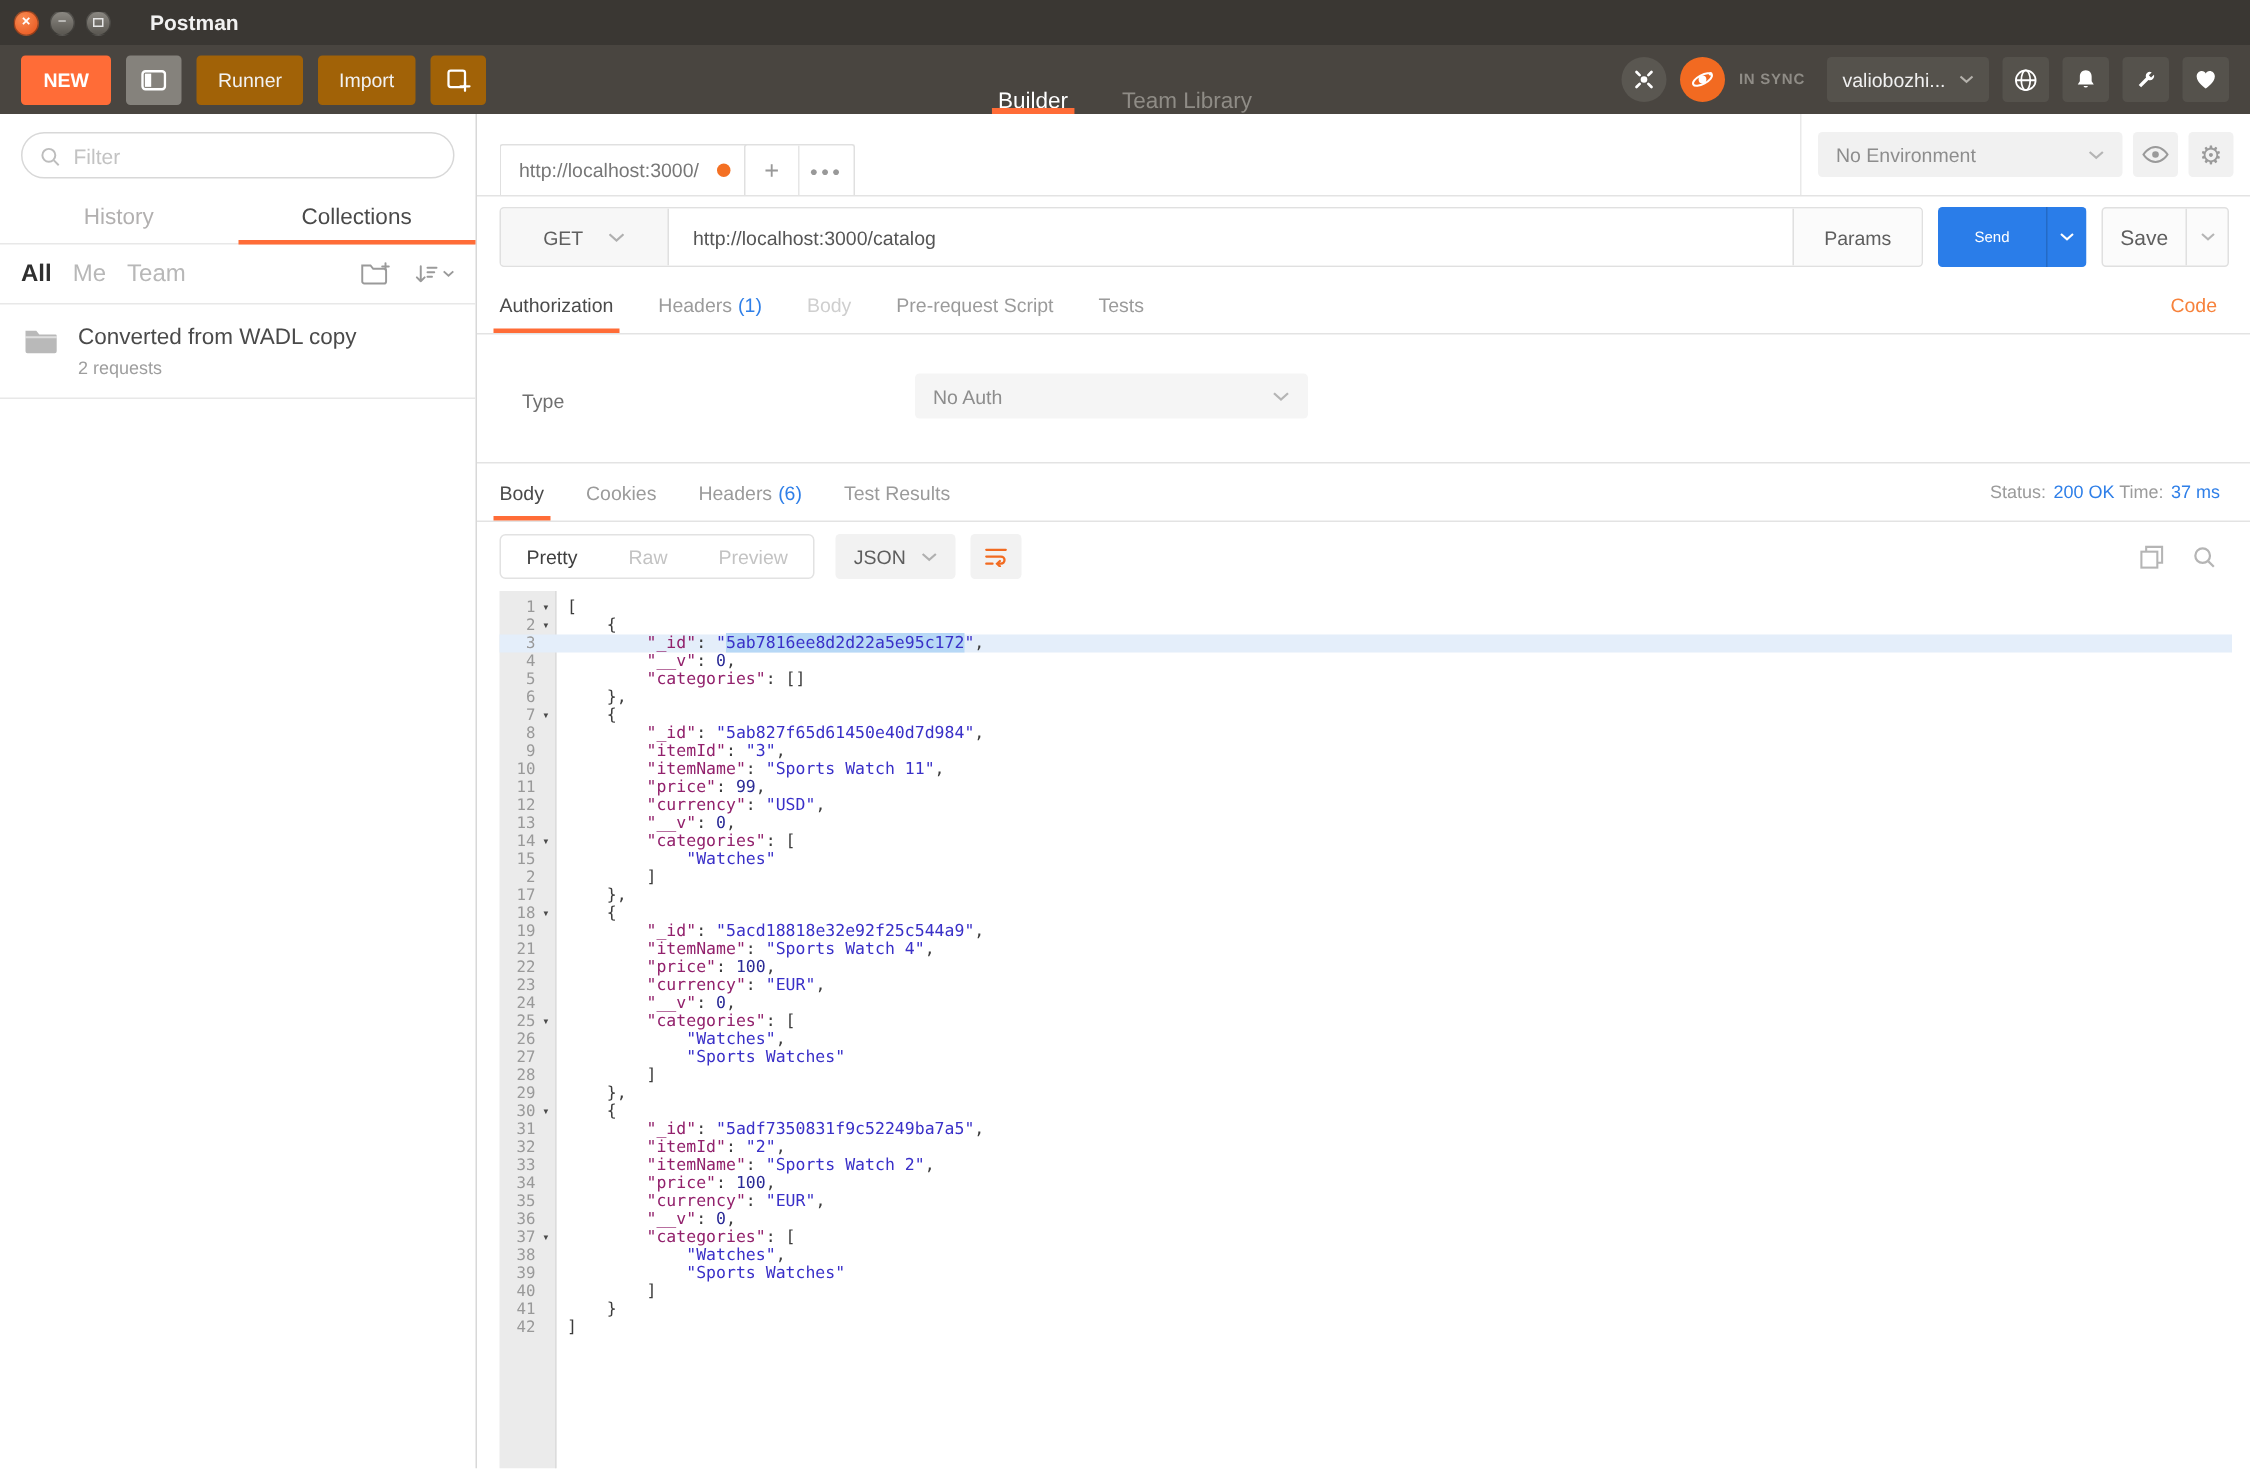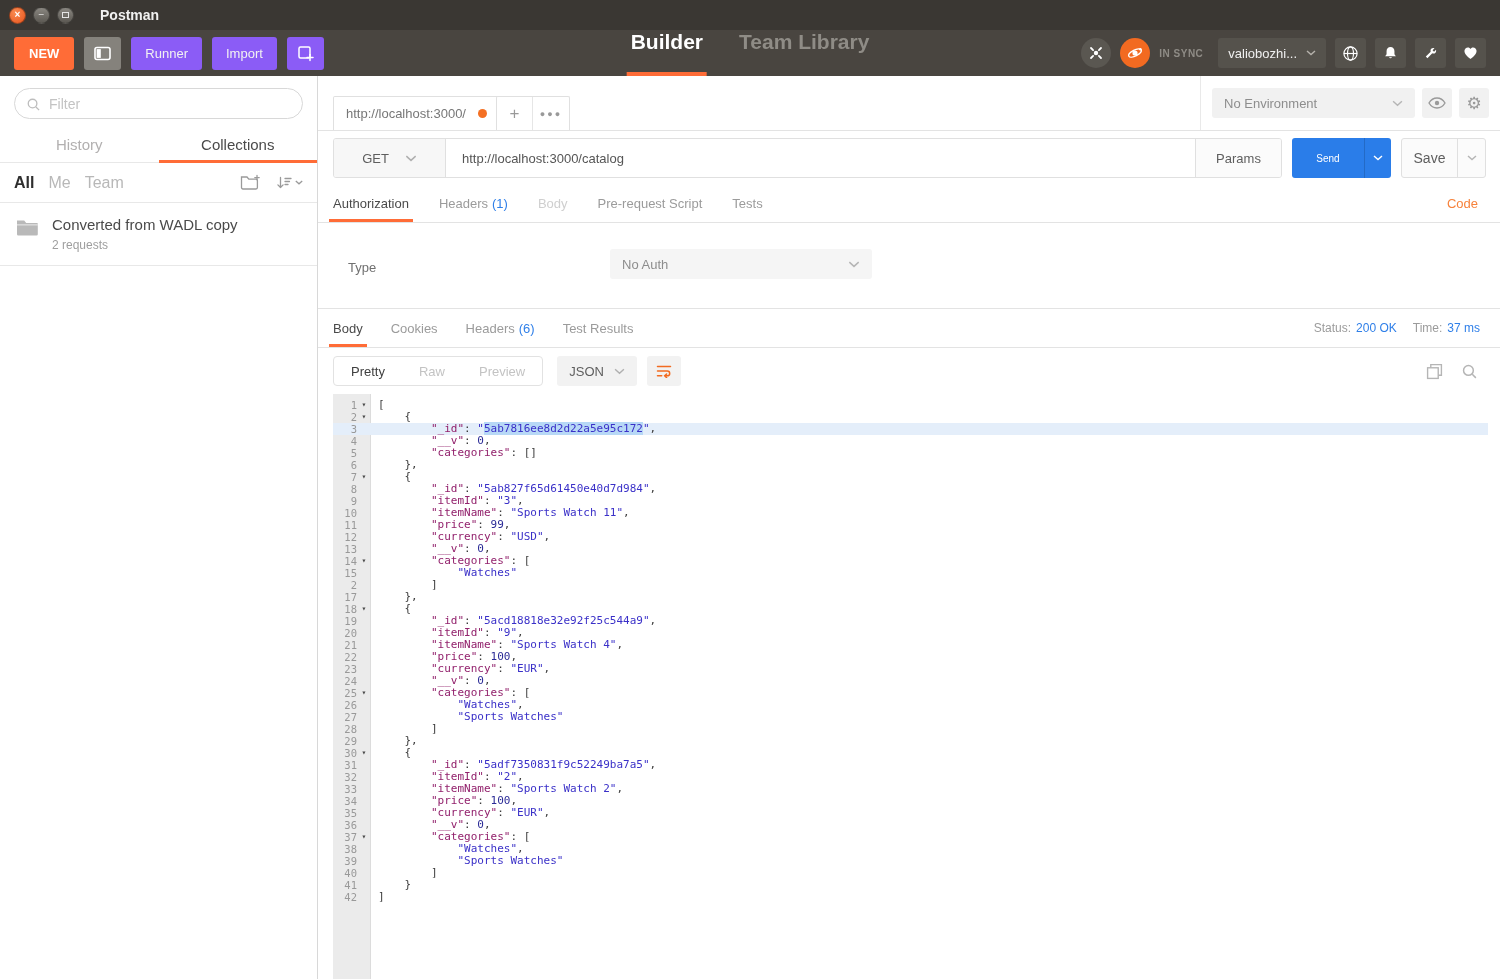--- a/index.html
+++ b/index.html
@@ -14,26 +14,26 @@
           font-size:10px; line-height:1; border:1px solid rgba(0,0,0,.35); }
   .wbtn.close { background:radial-gradient(circle at 35% 30%, #f98b52, #e8541c); color:#fff; font-weight:bold; }
   .wbtn.min, .wbtn.max { background:linear-gradient(#8a8781,#5a5751); color:#e6e6e6; }
   .maxglyph { width:7px; height:6px; border:1.4px solid #e6e6e6; display:block; }
   .apptitle { color:#f1f1f1; font-weight:bold; font-size:14px; margin-left:26px; }
 
   
   .toolbar { height:46px; background:#494540; display:flex; align-items:center; padding:0 14px; gap:10px; position:relative; flex:none; }
   .btn-new { background:#ff6c37; color:#fff; font-weight:bold; font-size:13px; height:33px; padding:0 15px;
              border:none; border-radius:3px; display:flex; align-items:center; }
-  .tbtn { background:#8b5cf6; color:#f2f2f2; font-size:13px; height:33px; padding:0 14px; border:none; border-radius:3px;
+  .tbtn { background:#a16207; color:#f2f2f2; font-size:13px; height:33px; padding:0 14px; border:none; border-radius:3px;
           display:flex; align-items:center; justify-content:center; }
   .tbtn.iconbtn { width:37px; padding:0; }
   .tbtn.toggle { background:#85827c; }
   .hdrnav { position:absolute; left:50%; transform:translateX(-50%); height:100%; display:flex; gap:36px; }
-  .hdrtab { height:100%; display:flex; align-items:flex-start; font-size:21px; color:#8f8c86; position:relative; cursor:pointer;font-weight:bold; }
+  .hdrtab { height:100%; display:flex; align-items:flex-end; font-size:15px; color:#8f8c86; position:relative; cursor:pointer; }
   .hdrtab.active { color:#fff; }
   .hdrtab.active::after { content:""; position:absolute; left:-4px; right:-4px; bottom:0; height:4px; background:#ff6c37; }
   .hdr-right { margin-left:auto; display:flex; align-items:center; gap:9px; }
   .roundicon { width:30px; height:30px; border-radius:50%; background:#5a5751; display:flex; align-items:center; justify-content:center; }
   .roundicon.sync { background:#f26a21; }
   .insync { font-size:10px; font-weight:bold; letter-spacing:.5px; color:#8f8c86; margin-right:6px; }
   .userdd { background:#55524c; border-radius:3px; height:30px; display:flex; align-items:center; gap:9px; padding:0 10px;
             color:#f0f0f0; font-size:13px; }
   .sqicon { width:31px; height:30px; border-radius:3px; background:#55524c; display:flex; align-items:center; justify-content:center; }
   .chev { flex:none; }
@@ -112,21 +112,21 @@
   .authpanel { height:85px; position:relative; flex:none; }
   .typelabel { position:absolute; left:30px; top:37px; font-size:13px; color:#707070; }
   .authdd { position:absolute; left:292px; top:26px; width:262px; height:30px; background:#f5f5f5; border-radius:3px;
             display:flex; align-items:center; padding:0 12px; font-size:13px; color:#8d8d8d; cursor:pointer; }
   .authdd .chev { margin-left:auto; color:#b5b5b5; }
 
   
   .respmeta { height:40px; border-top:1px solid #e3e3e3; border-bottom:1px solid #e3e3e3; display:flex; align-items:stretch;
               padding-left:15px; position:relative; flex:none; }
   .respmeta .rtab { margin-right:28px; }
-  .statusblk { position:absolute; right:20px; top:0; bottom:0; display:flex; align-items:center; gap:16px; font-size:12px; }
+  .statusblk { position:absolute; right:20px; top:0; bottom:0; display:flex; align-items:center; gap:3px; font-size:12px; }
   .statpair { display:flex; gap:5px; }
   .slabel { color:#9b9b9b; }
   .sval { color:#2f7fe8; }
 
   
   .resptools { height:46px; display:flex; align-items:center; padding:0 22px 0 15px; gap:10px; flex:none; }
   .seg { display:flex; border:1px solid #e2e2e2; border-radius:4px; height:30px; align-items:center; }
   .segitem { display:flex; align-items:center; padding:0 17px; font-size:13px; color:#c3c3c3; cursor:pointer; }
   .segitem.active { color:#3f3f3f; }
   .fmtdd { height:30px; background:#f2f2f2; border-radius:3px; display:flex; align-items:center; gap:10px; padding:0 12px;
@@ -562,25 +562,20 @@
               <span class="ln">18</span>
               <span class="fold">▾</span>
               <span class="codecell">    <span class="tk-p">{</span></span>
             </div>
             <div class="code-line">
               <span class="ln">19</span>
               <span class="fold"></span>
               <span class="codecell">        <span class="tk-k">"_id"</span><span class="tk-p">: </span><span class="tk-s">"5acd18818e32e92f25c544a9"</span><span class="tk-p">,</span></span>
             </div>
             <div class="code-line">
-              <span class="ln">20</span>
-              <span class="fold"></span>
-              <span class="codecell">        <span class="tk-k">"itemId"</span><span class="tk-p">: </span><span class="tk-s">"9"</span><span class="tk-p">,</span></span>
-            </div>
-            <div class="code-line">
               <span class="ln">21</span>
               <span class="fold"></span>
               <span class="codecell">        <span class="tk-k">"itemName"</span><span class="tk-p">: </span><span class="tk-s">"Sports Watch 4"</span><span class="tk-p">,</span></span>
             </div>
             <div class="code-line">
               <span class="ln">22</span>
               <span class="fold"></span>
               <span class="codecell">        <span class="tk-k">"price"</span><span class="tk-p">: </span><span class="tk-d">100</span><span class="tk-p">,</span></span>
             </div>
             <div class="code-line">

